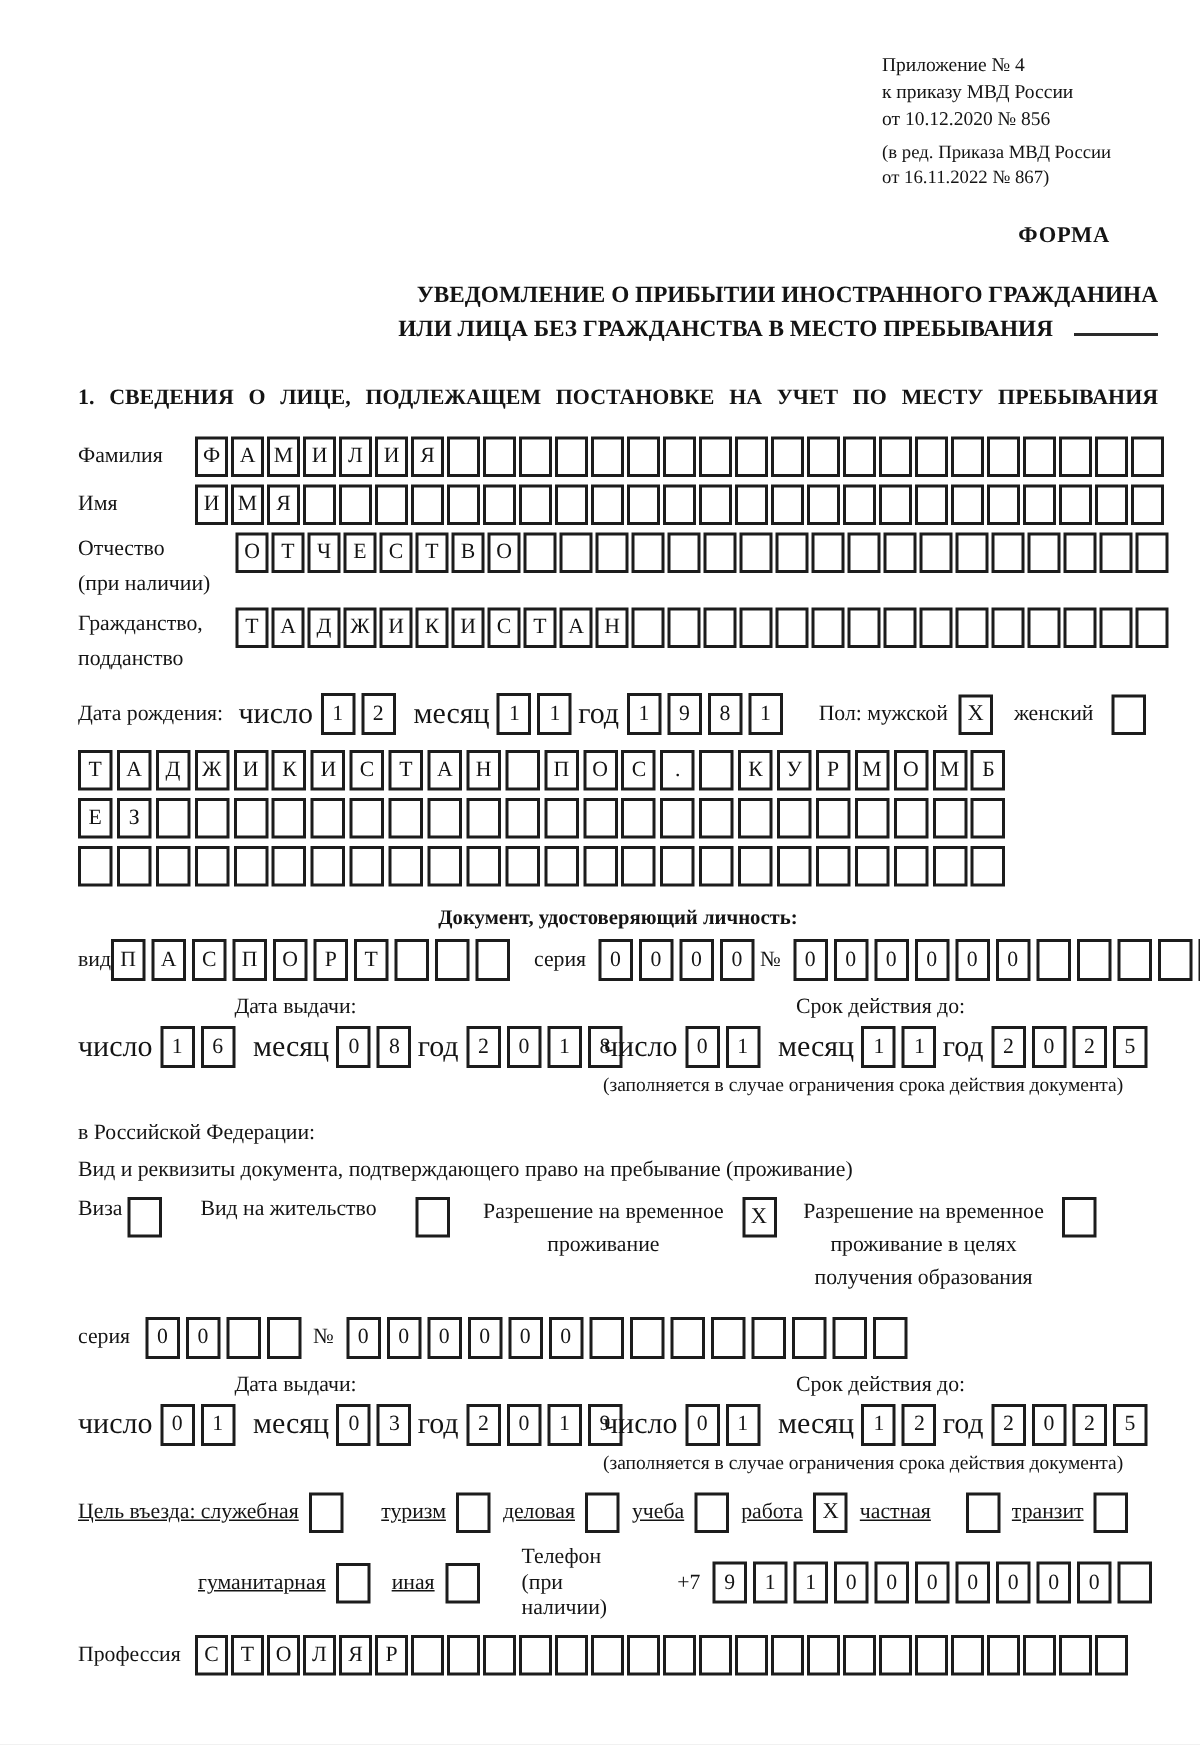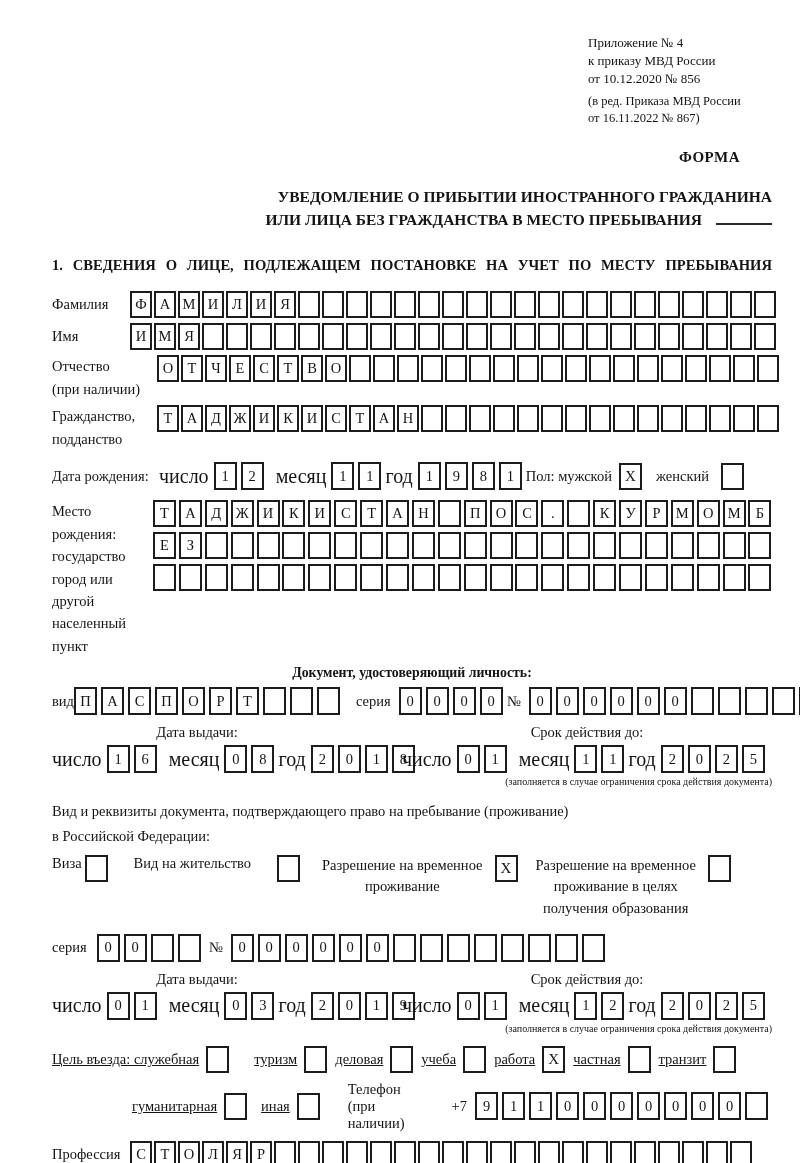--- a/index.html
+++ b/index.html
@@ -37,21 +37,21 @@
   }
   .dlbl{font-size:20px;margin-right:5px;white-space:nowrap;}
   .dg{display:inline-flex;align-items:center;}
   .gap12{margin-left:12px;}
   .gap8{margin-left:8px;}
   .center-bold{font-weight:bold;font-size:13.8px;text-align:center;margin-top:8px;}
   .twocol{display:flex;margin-top:9px;}
   .col-l{width:350px;flex:none;}
   .col-r{flex:1;}
   .colhead{font-size:14.5px;text-align:center;margin-bottom:4px;}
-  .note{font-size:10px;text-align:right;margin-top:3px;}
+  .note{font-size:13px;text-align:left;margin-top:3px;}
   .intro{font-size:14.5px;margin-top:12px;line-height:1.7;}
   .opt{display:flex;align-items:flex-start;}
   .opt-label{font-size:14.5px;text-align:center;line-height:1.5;}
   .pair{display:inline-flex;align-items:center;}
   .pair .lbl{margin-right:7px;white-space:nowrap;text-decoration:underline;}
   .grid-rows .cells{margin-bottom:5px;}
 </style>
 </head>
 <body>
 
@@ -228,33 +228,27 @@
           <span class="cell">1</span>
         </span>
       <span class="dlbl">год</span>
       <span class="dcells">
           <span class="cell">1</span>
           <span class="cell">9</span>
           <span class="cell">8</span>
           <span class="cell">1</span>
         </span>
     </span>
-    <span class="lbl" style="margin-left:0;margin-right:7px;white-space:nowrap;">Пол: мужской</span>
+    <span class="lbl" style="margin-left:20px;margin-right:7px;white-space:nowrap;">Пол: мужской</span>
     <span class="checkbox">X</span>
     <span class="lbl" style="margin-left:14px;margin-right:12px;">женский</span>
     <span class="checkbox"></span>
   </div>
 
   <div class="row-top" style="margin-top:10px;">
-    <span class="lblcol w101">
-      <div>Место рождения:</div>
-      <div>государство</div>
-      <div>город или другой</div>
-      <div>населенный пункт</div>
-    </span>
     <span class="grid-rows" style="display:inline-block;">
       <span class="cells wide" style="display:flex;">
           <span class="cell">Т</span>
           <span class="cell">А</span>
           <span class="cell">Д</span>
           <span class="cell">Ж</span>
           <span class="cell">И</span>
           <span class="cell">К</span>
           <span class="cell">И</span>
           <span class="cell">С</span>
@@ -411,22 +405,22 @@
             <span class="cell">0</span>
             <span class="cell">2</span>
             <span class="cell">5</span>
           </span>
       </div>
       <div class="note">(заполняется в случае ограничения срока действия документа)</div>
     </div>
   </div>
 
   <div class="intro">
+    <div>в Российской Федерации:</div>
     <div>Вид и реквизиты документа, подтверждающего право на пребывание (проживание)</div>
-    <div>в Российской Федерации:</div>
   </div>
 
   <div class="row-top" style="margin-top:6px;">
     <span class="opt">
       <span class="lbl">Виза</span>
       <span class="checkbox" style="margin-left:3px;"></span>
     </span>
     <span class="opt" style="margin-left:26px;">
       <span class="lbl">Вид на жительство</span>
       <span class="checkbox" style="margin-left:26px;"></span>
@@ -537,21 +531,21 @@
       <span class="checkbox"></span>
     </span>
     <span class="pair" style="margin-left:8px;">
       <span class="lbl">учеба</span>
       <span class="checkbox"></span>
     </span>
     <span class="pair" style="margin-left:8px;">
       <span class="lbl">работа</span>
       <span class="checkbox">X</span>
     </span>
-    <span class="pair" style="margin-left:8px;">
+    <span class="pair" style="margin-left:8px;gap:16px;">
       <span class="lbl">частная</span>
       <span class="checkbox"></span>
     </span>
     <span class="pair" style="margin-left:8px;">
       <span class="lbl">транзит</span>
       <span class="checkbox"></span>
     </span>
   </div>
 
   <div class="row" style="margin-top:8px;">

